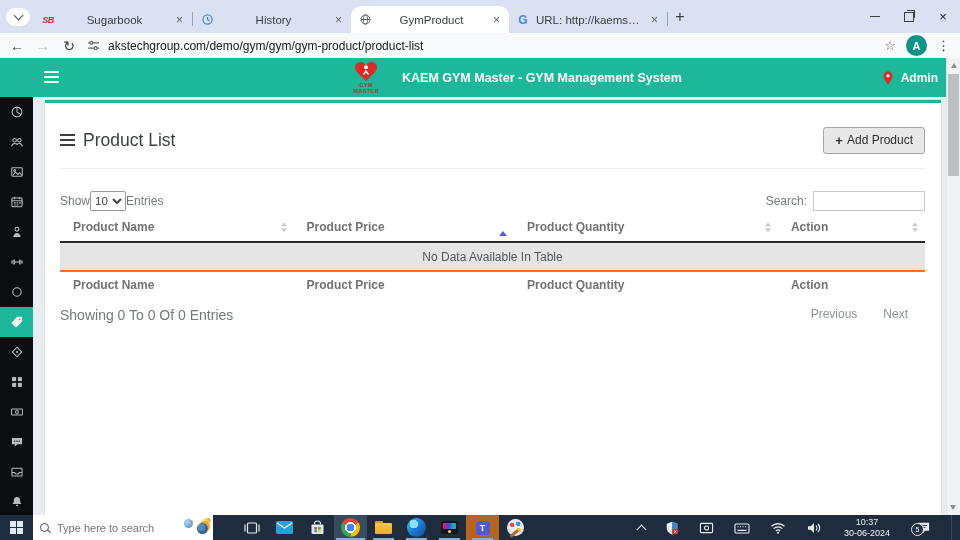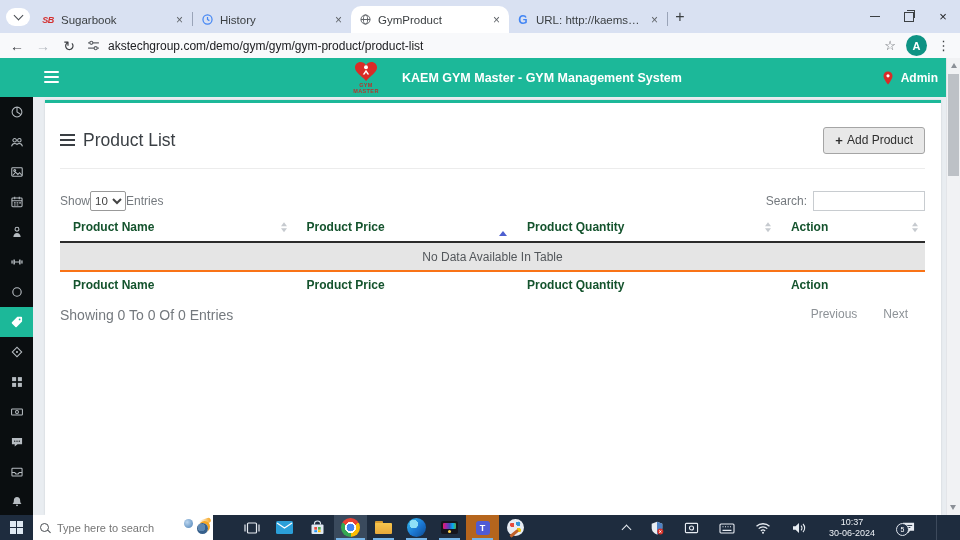--- a/index.html
+++ b/index.html
@@ -5,21 +5,21 @@
   html,body{margin:0;padding:0;}
   body{width:960px;height:540px;overflow:hidden;font-family:"Liberation Sans",sans-serif;background:#fff;position:relative;
        -webkit-font-smoothing:antialiased;}
   .screen{position:absolute;inset:0;}
 
   
   .tabstrip{position:absolute;top:0;left:0;right:0;height:33px;background:#d9e1f2;display:flex;align-items:flex-end;}
   .tab-search{width:24px;height:18px;background:#fff;border-radius:9px;margin:0 4px 7px 6px;display:flex;align-items:center;justify-content:center;}
   .chev-dn{width:6px;height:6px;border-right:1.6px solid #474b50;border-bottom:1.6px solid #474b50;transform:rotate(45deg);margin-top:-3px;}
   .tab{height:27px;width:158px;display:flex;align-items:center;gap:6px;padding:0 7px;font-size:11.5px;color:#3c4043;box-sizing:border-box;}
-  .tab .tab-title{flex:1;white-space:nowrap;overflow:hidden;text-overflow:ellipsis;}
+  .tab .tab-title{flex:1;white-space:nowrap;overflow:hidden;text-overflow:ellipsis;text-align:center;}
   .tab .tab-close{font-size:12px;color:#5f6368;padding:0 2px;line-height:1;}
   .tab.active{background:#fff;border-radius:10px 10px 0 0;}
   .tsep{width:1px;height:14px;background:#9aa4b8;margin-bottom:7px;}
   .fav{width:14px;height:14px;display:flex;align-items:center;justify-content:center;flex:0 0 auto;}
   .fav-sb{color:#d32f2f;font-weight:bold;font-size:9px;font-style:italic;letter-spacing:-0.5px;}
   .fav-g{color:#4285f4;font-weight:bold;font-size:12px;}
   .newtab{width:24px;height:24px;margin-bottom:4px;display:flex;align-items:center;justify-content:center;font-size:16px;color:#3c4043;}
   .wincontrols{position:absolute;right:0;top:0;height:33px;display:flex;}
   .winbtn{width:34px;height:33px;display:flex;align-items:center;justify-content:center;color:#202124;font-size:13px;}
   .restore-glyph{width:8px;height:8px;border:1px solid #3c4043;position:relative;}
@@ -62,21 +62,21 @@
   .divider{position:absolute;top:65px;left:15px;right:16px;border-top:1px solid #ececec;}
 
   .controls{position:absolute;top:86px;left:15px;right:16px;height:24px;font-size:12px;color:#74797e;display:flex;align-items:center;justify-content:space-between;}
   .ctrl-left{display:flex;align-items:center;}
   .len-select{width:36px;height:20px;font-size:11.5px;border:1px solid #999;border-radius:2px;color:#444;background:#fff;}
   .ctrl-right{display:flex;align-items:center;gap:6px;}
   .search-input{width:112px;height:20px;border:1px solid #c8ccd0;background:#fff;box-sizing:border-box;}
 
   .thead{position:absolute;top:110px;left:15px;right:16px;height:28px;display:flex;border-bottom:2px solid #2b2b2b;box-sizing:content-box;}
   .tfoot{position:absolute;top:169px;left:15px;right:16px;height:26px;display:flex;}
-  .th{font-size:12px;font-weight:bold;color:#14532d;padding:0 20px 0 13px;display:flex;align-items:center;position:relative;box-sizing:border-box;}
+  .th{font-size:12px;font-weight:bold;color:#737373;padding:0 20px 0 13px;display:flex;align-items:center;position:relative;box-sizing:border-box;}
   .c1{width:27%;} .c2{width:25.5%;} .c3{width:30.5%;} .c4{width:17%;}
   .sort{position:absolute;right:7px;top:50%;transform:translateY(-50%);display:flex;flex-direction:column;gap:1.5px;}
   .tri-up{width:0;height:0;border-left:3.5px solid transparent;border-right:3.5px solid transparent;border-bottom:4px solid #c6cacf;}
   .tri-dn{width:0;height:0;border-left:3.5px solid transparent;border-right:3.5px solid transparent;border-top:4px solid #c6cacf;}
   .sort-active{position:absolute;right:7px;top:4px;}
   .sort-active .tri-up{border-left-width:4px;border-right-width:4px;border-bottom:5px solid #4d5fd0;}
   .empty-row{position:absolute;top:140px;left:15px;right:16px;height:27px;background:#e5e5e5;border-bottom:2px solid #f97316;display:flex;align-items:center;justify-content:center;font-size:12px;color:#53575b;}
   .summary{position:absolute;top:204px;left:15px;font-size:14px;color:#74797e;}
   .pager{position:absolute;top:204px;right:33px;display:flex;gap:26px;font-size:12px;color:#8d9297;}
 
@@ -116,21 +116,21 @@
                 linear-gradient(135deg,#35c1f1 0%,#1b77d3 55%,#0b4a8f 100%);}
   .ico-media{width:17px;height:13px;background:#15151d;border-radius:2px;position:relative;overflow:hidden;}
   .ico-media .px{position:absolute;left:2px;right:2px;top:2px;height:6px;background:linear-gradient(90deg,#e91e63,#9c27b0,#3f51b5,#03a9f4,#4caf50);border-radius:1px;}
   .ico-media .dot{position:absolute;left:7px;bottom:1.5px;width:3px;height:3px;border-radius:50%;background:#ffd54f;}
   .ico-teams{width:14px;height:14px;background:#4f5bd5;border-radius:3px;color:#fff;font-size:9px;font-weight:bold;display:flex;align-items:center;justify-content:center;}
   .ico-paint{width:17px;height:17px;border-radius:50%;position:relative;
      background:radial-gradient(circle at 30% 35%,#e74c3c 0 13%,rgba(0,0,0,0) 14%),
                 radial-gradient(circle at 66% 28%,#3498db 0 13%,rgba(0,0,0,0) 14%),
                 radial-gradient(circle at 70% 65%,#f1c40f 0 13%,rgba(0,0,0,0) 14%),#e7ecf2;}
   .ico-paint::after{content:'';position:absolute;left:2px;bottom:2px;width:10px;height:2.5px;background:#c0622b;transform:rotate(-40deg);border-radius:1px;}
-  .tray{margin-left:auto;display:flex;align-items:center;gap:20px;padding-right:18px;}
+  .tray{margin-left:auto;display:flex;align-items:center;gap:20px;padding-right:3px;}
   .tray-ico{display:flex;align-items:center;justify-content:center;position:relative;}
   .chev-up{width:6px;height:6px;border-left:1.6px solid #e7ecf2;border-top:1.6px solid #e7ecf2;transform:rotate(45deg);margin-top:3px;}
   .clock{text-align:center;font-size:9px;line-height:1.2;color:#eef2f7;padding:0 2px;}
   .ac-badge{position:absolute;left:-5px;bottom:-2px;width:11px;height:11px;border-radius:50%;background:#223146;border:1px solid #dfe5ec;color:#fff;font-size:7px;display:flex;align-items:center;justify-content:center;}
   .show-desktop{width:5px;height:25px;border-left:1px solid #3d4a5c;flex:0 0 auto;}
 
   svg{display:block;}
 </style>
 </head>
 <body>

